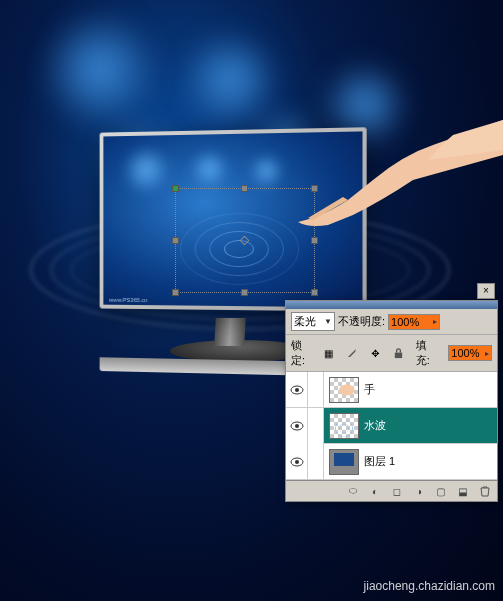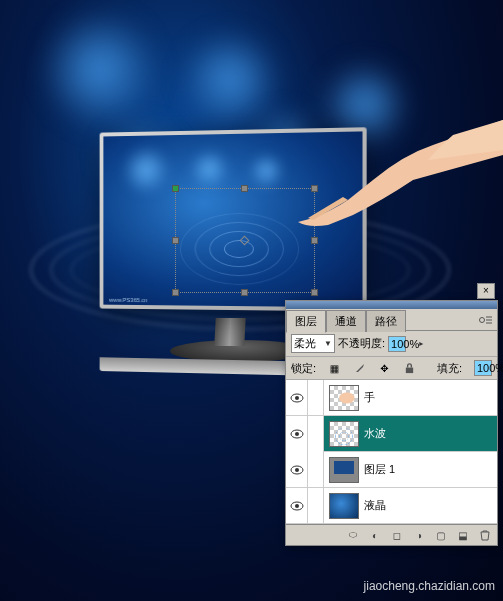--- a/index.html
+++ b/index.html
@@ -50,21 +50,21 @@
 .panel-titlebar{height:8px;background:linear-gradient(#7a9cc8,#4a6c98)}
 .tabs{display:flex;align-items:center;background:#d4d0c8;border-bottom:1px solid #888;height:22px;position:relative}
 .tab{padding:3px 8px;border:1px solid #888;border-bottom:none;background:#d4d0c8;margin-top:2px;cursor:pointer;font-size:11px}
 .tab.active{background:#d4d0c8;border-bottom:1px solid #d4d0c8;position:relative;z-index:1;margin-bottom:-1px}
 .tab:not(.active){background:#c4c0b8}
 .panel-menu{margin-left:auto;margin-right:4px;width:14px;height:12px;cursor:pointer}
 .panel-close{position:absolute;right:2px;top:-18px;width:18px;height:16px;background:#d4d0c8;border:1px solid #888;text-align:center;line-height:13px;cursor:pointer;font-size:10px}
 .opt-row{display:flex;align-items:center;padding:3px 5px;border-bottom:1px solid #aaa;gap:3px}
 .blend-select{border:1px solid #888;background:#fff;padding:1px 2px;width:44px;font-size:11px;display:flex;justify-content:space-between;align-items:center;cursor:pointer}
 .opacity-label{font-size:11px}
-.pct-input{border:1px solid #888;background:#7dd3fc;width:18px;padding:1px 2px;font-size:11px;display:flex;justify-content:space-between;align-items:center;cursor:text}
+.pct-input{border:1px solid #888;background:#f97316;width:52px;padding:1px 2px;font-size:11px;display:flex;justify-content:space-between;align-items:center;cursor:text}
 .lock-row{display:flex;align-items:center;padding:3px 5px;border-bottom:1px solid #aaa;gap:12px}
 .lock-icon{width:13px;height:13px;display:inline-flex;align-items:center;justify-content:center;cursor:pointer;font-size:10px}
 .layer-list{background:#fff}
 .layer-row{display:flex;align-items:center;border-bottom:1px solid #ccc;height:36px}
 .layer-row.sel{background:#0f766e;color:#fff}
 .layer-row.sel .layer-name{color:#fff}
 .vis-cell{width:22px;height:36px;border-right:1px solid #ccc;display:flex;align-items:center;justify-content:center;cursor:pointer}
 .link-cell{width:16px;height:36px;border-right:1px solid #ccc}
 .thumb{width:30px;height:26px;border:1px solid #666;margin:0 5px;background:#fff;position:relative;overflow:hidden}
 .checker{background-image:linear-gradient(45deg,#ccc 25%,transparent 25%),linear-gradient(-45deg,#ccc 25%,transparent 25%),linear-gradient(45deg,transparent 75%,#ccc 75%),linear-gradient(-45deg,transparent 75%,#ccc 75%);background-size:8px 8px;background-position:0 0,0 4px,4px -4px,-4px 0}
@@ -138,31 +138,20 @@
       <path d="M250 0 L180 25 Q150 35 120 60 L95 80 Q80 90 60 98 L45 102 Q55 108 75 105 L100 95 Q130 80 160 60 L250 35 Z" fill="#f2c6a4"></path>
       <path d="M95 80 L60 100 L55 98 L90 77 Z" fill="#e8b890"></path>
       <path d="M250 0 L200 15 Q185 28 175 40 L250 30 Z" fill="#f5d0b0"></path>
     </svg>
   </div>
 </div>
 
 <div class="layers-panel">
   <div class="panel-close">×</div>
   <div class="panel-titlebar"></div>
-  <div class="tabs">
-    <div class="tab active">图层</div>
-    <div class="tab">通道</div>
-    <div class="tab">路径</div>
-    <div class="panel-menu">
-      <svg viewBox="0 0 14 12">
-          <circle cx="3" cy="6" r="2.5" fill="none" stroke="#555"></circle>
-          <path d="M7 3h6M7 6h6M7 9h6" stroke="#555"></path>
-        </svg>
-    </div>
-  </div>
 
   <div class="opt-row">
     <div class="blend-select">
       <span>柔光</span>
       <span class="tri">▼</span>
     </div>
     <span class="opacity-label">不透明度:</span>
     <div class="pct-input">
       <span>100%</span>
       <span class="tri">▸</span>
@@ -227,33 +216,20 @@
             <circle cx="7" cy="5" r="2" fill="#333"></circle>
           </svg>
         </div>
       <div class="link-cell"></div>
       <div class="thumb checker">
           <div class="thumb-content thumb-monitor"></div>
         </div>
       <span class="layer-name">图层 1</span>
     </div>
 
-    <div class="layer-row">
-      <div class="vis-cell">
-          <svg class="eye" viewBox="0 0 14 10">
-            <ellipse cx="7" cy="5" rx="6" ry="4" fill="none" stroke="#333"></ellipse>
-            <circle cx="7" cy="5" r="2" fill="#333"></circle>
-          </svg>
-        </div>
-      <div class="link-cell"></div>
-      <div class="thumb">
-          <div class="thumb-content thumb-screen"></div>
-        </div>
-      <span class="layer-name">液晶</span>
-    </div>
 
   </div>
 
   <div class="panel-footer">
     <span class="foot-btn">⬭</span>
     <span class="foot-btn">◐</span>
     <span class="foot-btn">◻</span>
     <span class="foot-btn">◑</span>
     <span class="foot-btn">▢</span>
     <span class="foot-btn">⬓</span>

